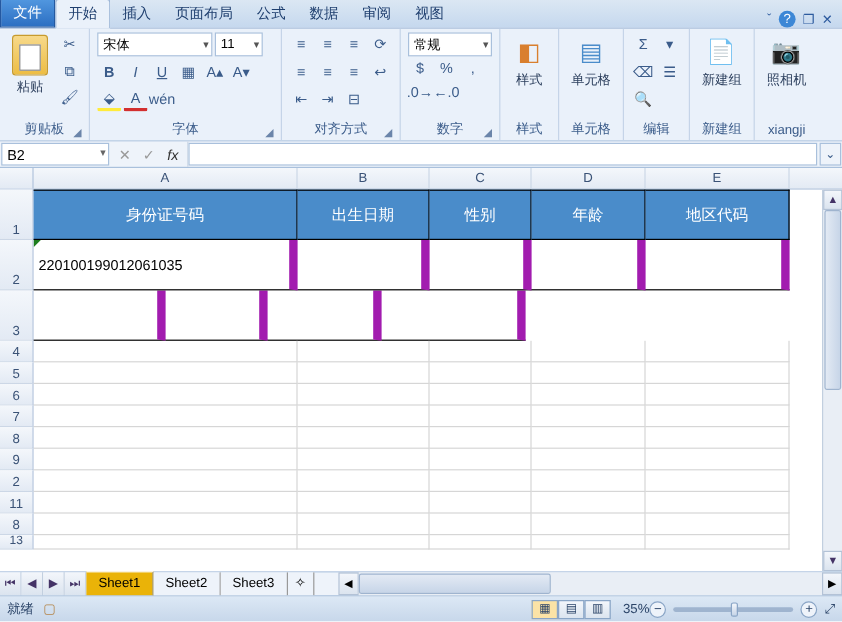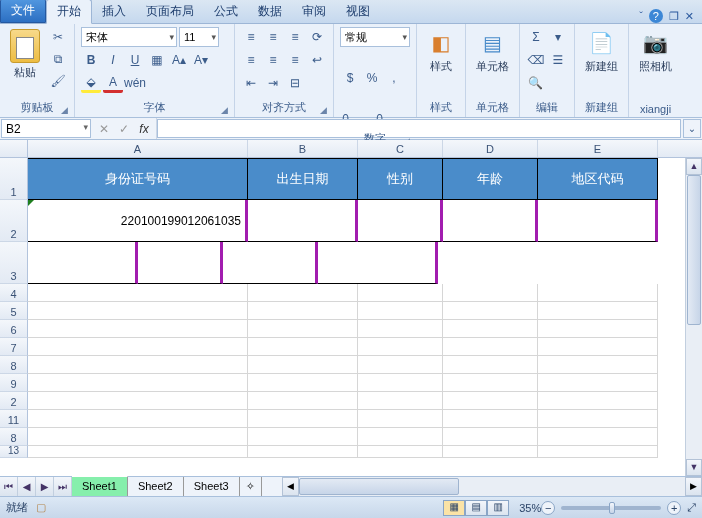--- a/index.html
+++ b/index.html
@@ -45,36 +45,36 @@
 .gridwrap { position: relative; height: 336px; overflow: hidden; background: #fff; }
 .colheads { display: flex; height: 18px; background: linear-gradient(#f4f7fb,#e3eaf4); border-bottom: 1px solid #b2c3dc; }
 .corner { width: 28px; border-right: 1px solid #b2c3dc; background: linear-gradient(#f4f7fb,#e3eaf4); }
 .ch { border-right: 1px solid #ccd7e6; text-align: center; font-size: 11px; color: #3a5276; line-height: 18px; }
 .rows { position: relative; }
 .rw { display: flex; }
 .rh { width: 28px; background: linear-gradient(#f4f7fb,#e3eaf4); border-right: 1px solid #b2c3dc; border-bottom: 1px solid #ccd7e6; text-align: center; font-size: 11px; color: #3a5276; display: flex; align-items: flex-end; justify-content: center; padding-bottom: 1px; }
 .cell { border-right: 1px solid #d6d6d6; border-bottom: 1px solid #d6d6d6; font-size: 12px; display: flex; align-items: center; padding: 0 4px; overflow: hidden; }
 .thead .cell { background: #4a8cca; color: #fff; justify-content: center; border-right: 1px solid #000; border-bottom: 1px solid #000; border-top: 1px solid #000; font-size: 13px; }
 .thead .cell:first-child { border-left: 1px solid #000; }
-.tdata .cell { border-right: 3px solid #a21caf; border-bottom: 1px solid #000; justify-content: flex-end; }
+.tdata .cell { border-right: 7px solid #a21caf; border-bottom: 1px solid #000; justify-content: flex-start; }
 .tdata .cell:first-child { border-left: 1px solid #000; }
 .tri { position: absolute; width: 0; height: 0; border-style: solid; }
 .tri.tl { border-width: 6px 6px 0 0; border-color: #1e7e1e transparent transparent transparent; }
 .vscroll { position: absolute; right: 0; top: 18px; bottom: 0; width: 17px; background: #e9eef5; border-left: 1px solid #c2cfdf; }
 .vscroll .btn { height: 17px; background: linear-gradient(#f3f6fb,#dbe4ef); border: 1px solid #b3c2d6; font-size: 9px; text-align: center; line-height: 15px; color: #436; cursor: pointer; }
 .vscroll .track { position: absolute; top: 17px; bottom: 17px; left: 0; right: 0; }
 .vscroll .thumb { position: absolute; top: 0; left: 1px; right: 1px; height: 150px; background: linear-gradient(90deg,#e3eaf4,#c7d5e8); border: 1px solid #9fb4cf; border-radius: 2px; }
 .vscroll .dn { position: absolute; bottom: 0; left: 0; right: 0; }
 
 
 .sheetbar { height: 20px; background: #eef3fa; border-top: 1px solid #a9c0dc; display: flex; align-items: stretch; }
 .navbtns { display: flex; }
 .navbtns span { width: 18px; border-right: 1px solid #c2cfdf; font-size: 10px; text-align: center; line-height: 19px; color: #436; cursor: pointer; background: linear-gradient(#f3f6fb,#dbe4ef); }
 .stab { padding: 0 10px; font-size: 11px; border-right: 1px solid #999; background: #eef3fa; line-height: 19px; cursor: pointer; }
-.stab.act { background: #86efac; border-top: 1px solid #fff; margin-top: -1px; }
+.stab.act { background: #eab308; border-top: 1px solid #fff; margin-top: -1px; }
 .stab.new { padding: 0 6px; }
 .hscroll { flex: 1; display: flex; align-items: stretch; margin-left: 20px; }
 .hscroll .btn { width: 17px; background: linear-gradient(#f3f6fb,#dbe4ef); border: 1px solid #b3c2d6; font-size: 9px; text-align: center; line-height: 17px; cursor: pointer; }
 .hscroll .tr { flex: 1; background: #e9eef5; position: relative; }
 .hscroll .th { position: absolute; left: 0; top: 1px; bottom: 1px; width: 160px; background: linear-gradient(#e3eaf4,#c7d5e8); border: 1px solid #9fb4cf; border-radius: 2px; }
 
 
 .status { height: 22px; background: linear-gradient(#dce8f5,#c7d7ea); border-top: 1px solid #a9c0dc; display: flex; align-items: center; font-size: 11px; color: #2b4468; padding: 0 6px; }
 .status .spacer { flex: 1; }
 .viewbtns { display: flex; gap: 0; margin-right: 10px; }
@@ -169,21 +169,21 @@
       <div class="row">
         <div class="smbtn">⇤</div>
         <div class="smbtn">⇥</div>
         <div class="smbtn">⊟</div>
       </div>
     </div>
     <div class="group-label"><span>对齐方式</span><span class="lau">◢</span></div>
   </div>
 
   <div class="group">
-    <div class="group-body vcol" style="gap:21px">
+    <div class="group-body vcol" style="gap:0">
       <div class="combo" style="width:70px">常规</div>
       <div class="row">
         <div class="smbtn">$</div>
         <div class="smbtn">%</div>
         <div class="smbtn">,</div>
       </div>
       <div class="row">
         <div class="smbtn">.0→</div>
         <div class="smbtn">←.0</div>
       </div>

